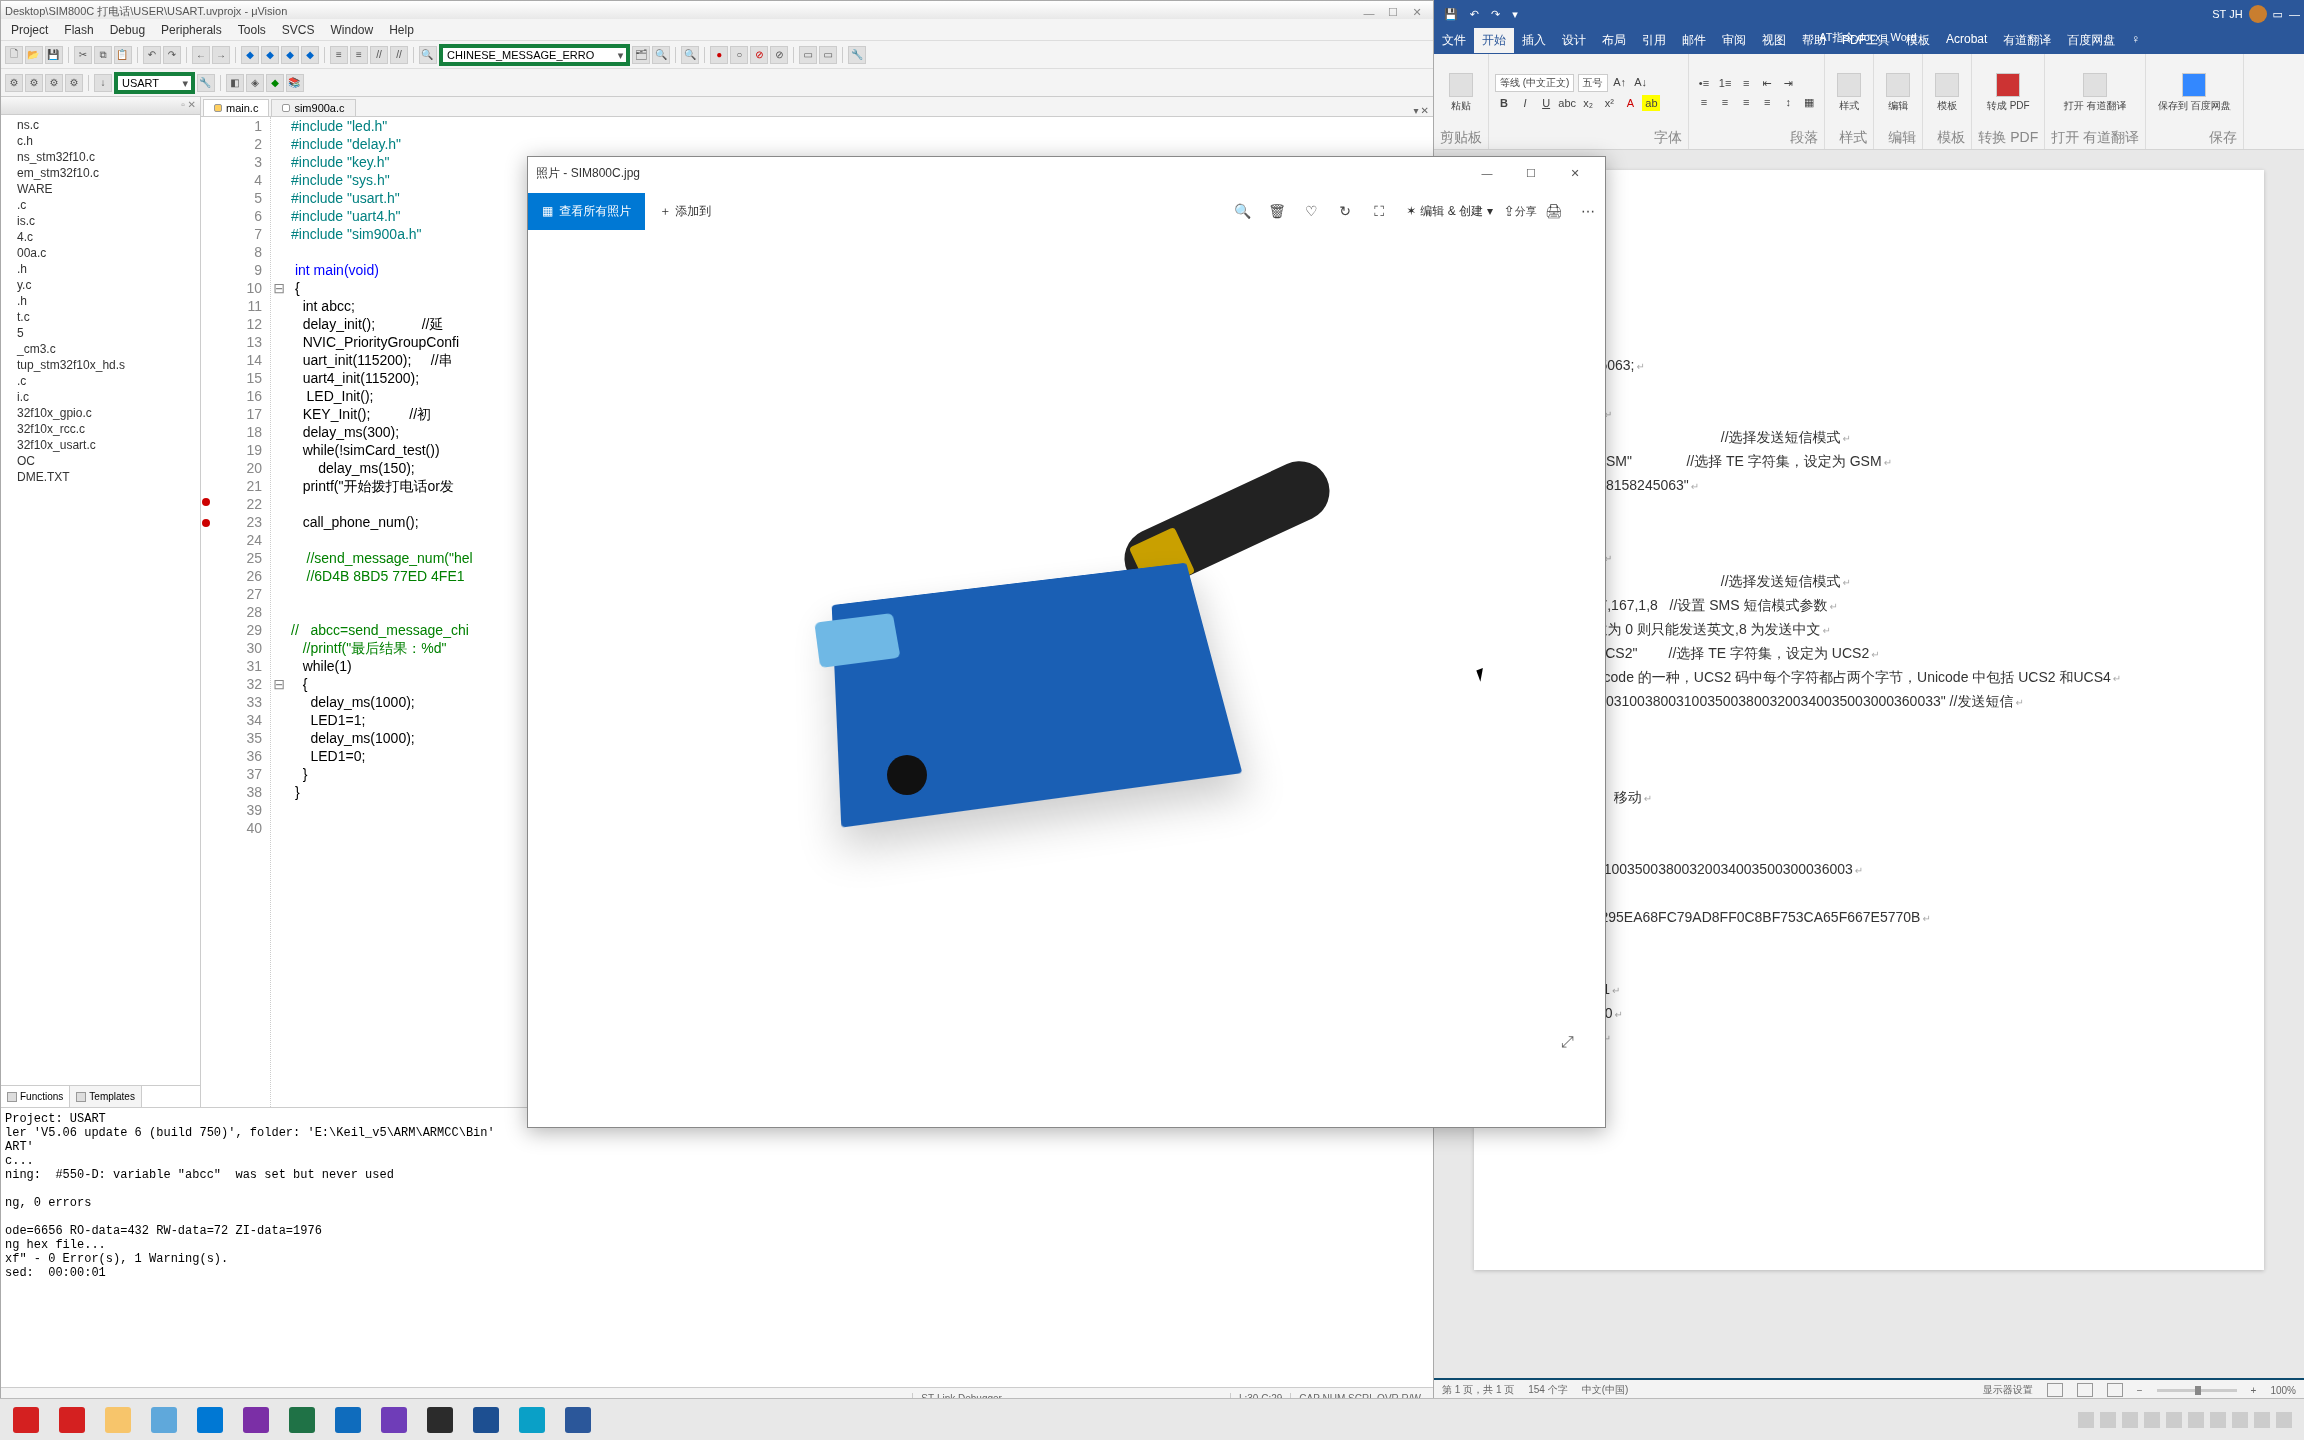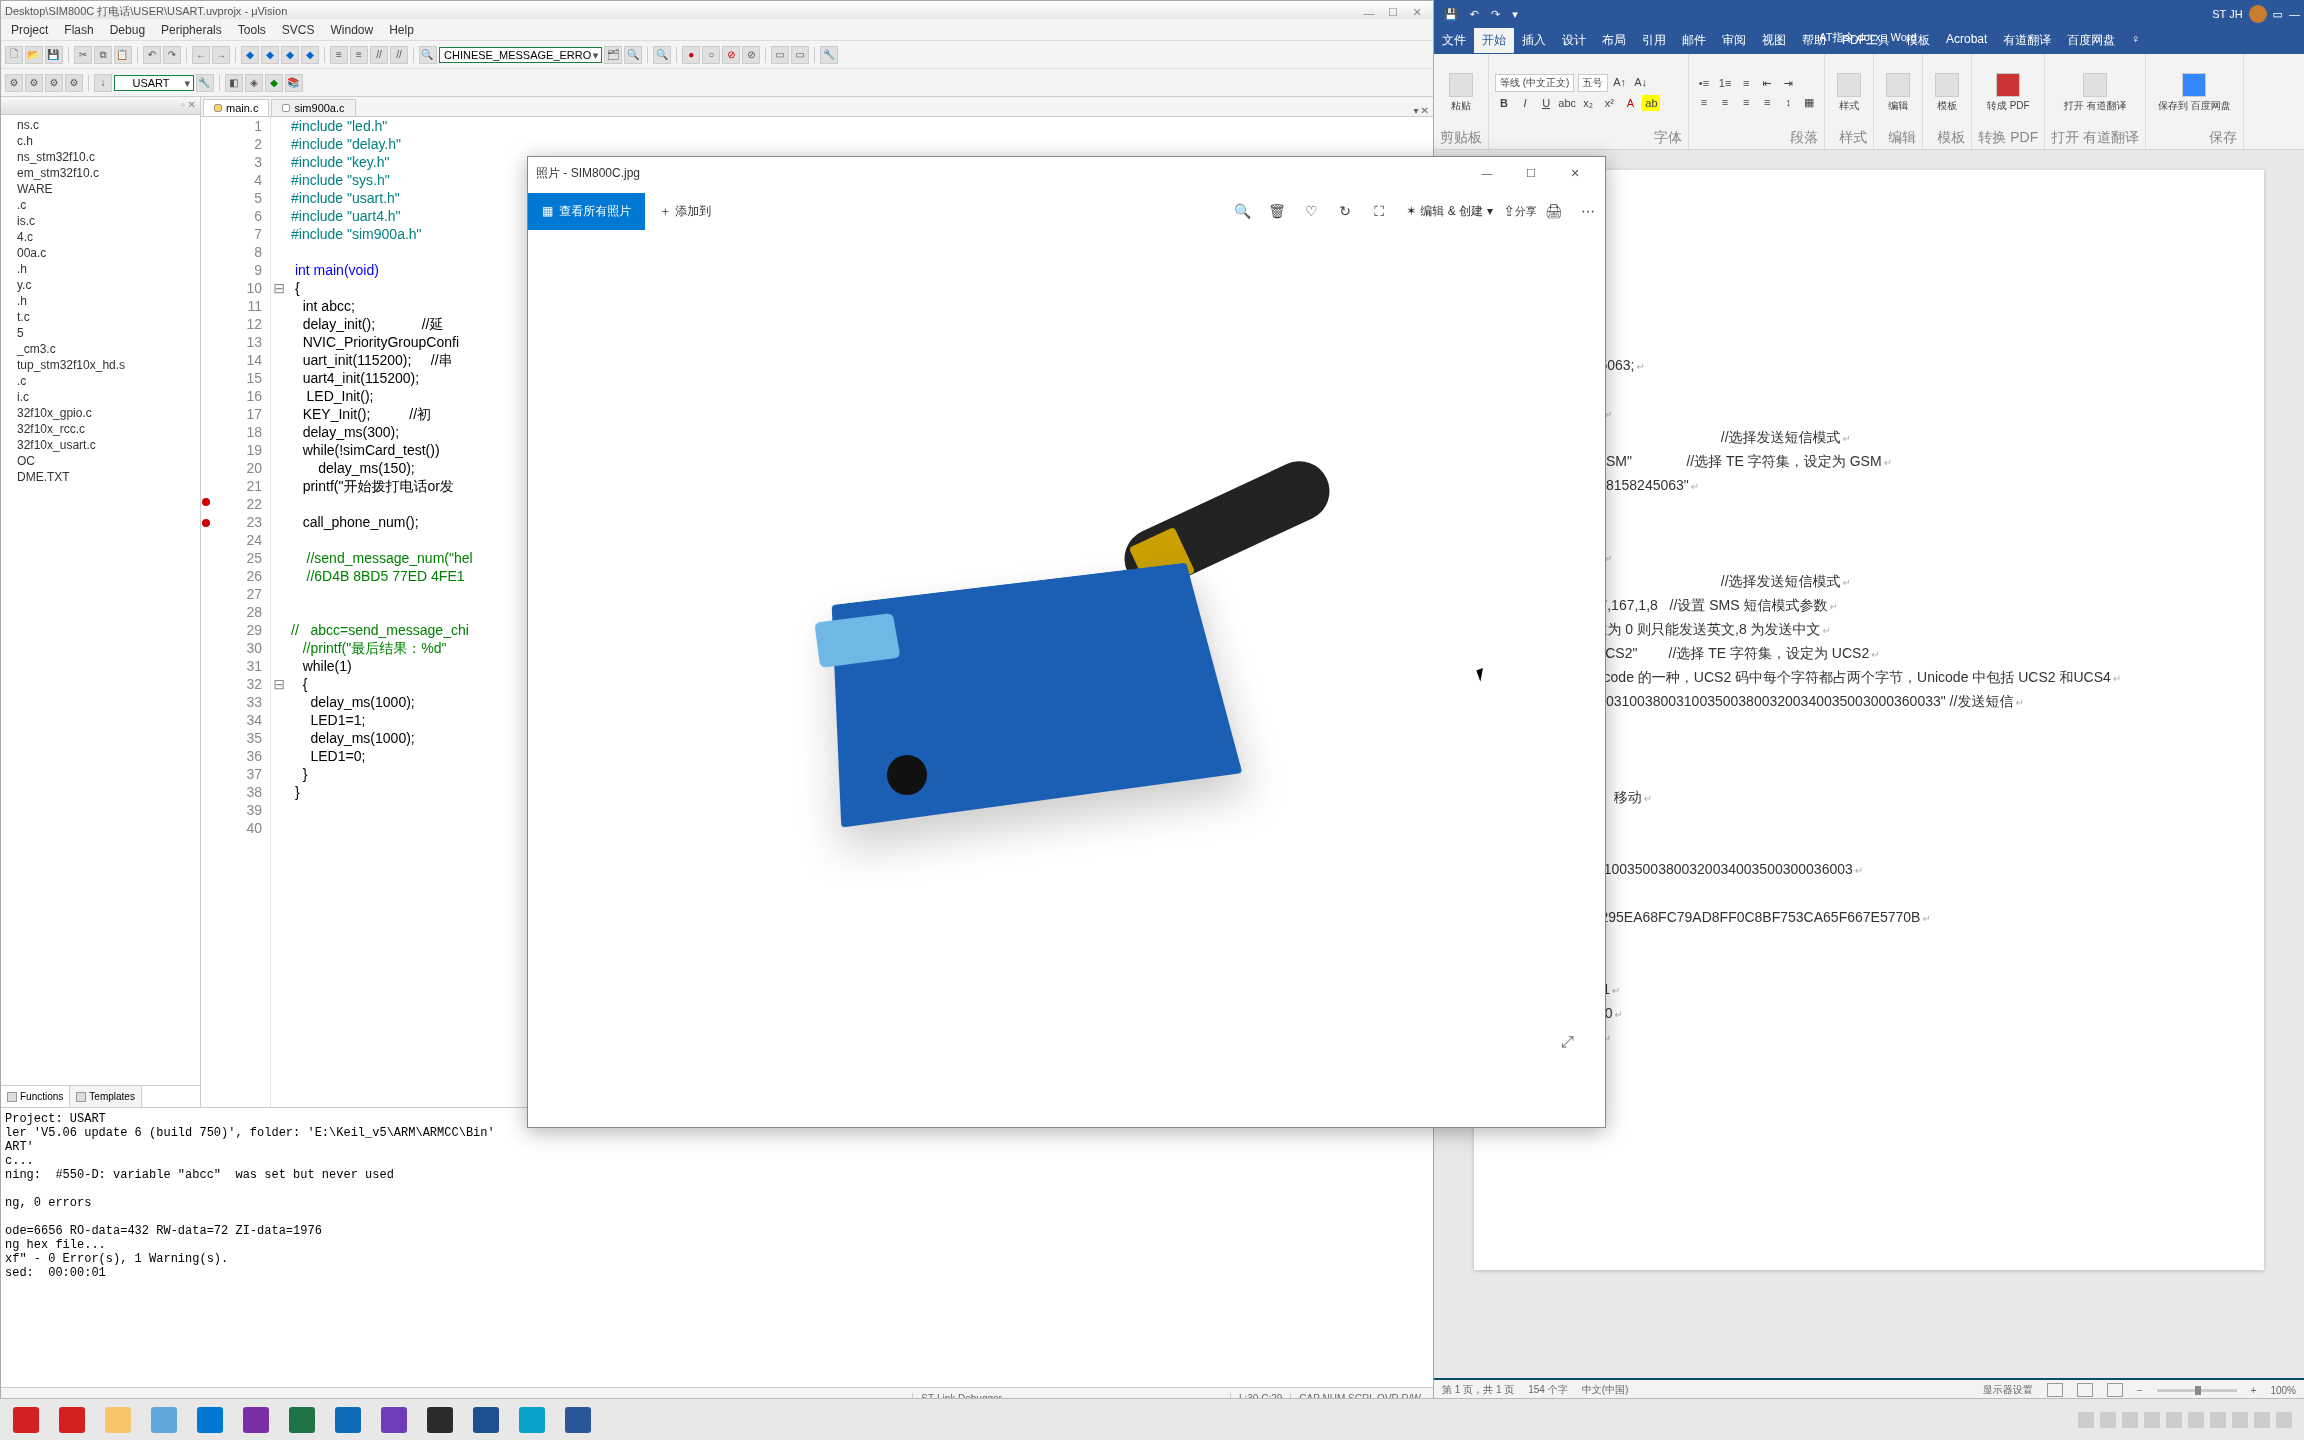--- a/index.html
+++ b/index.html
@@ -11,21 +11,21 @@
 .keil-title .spacer { flex: 1; }
 .keil-title .wbtn { width: 24px; text-align: center; color: #888; }
 .keil-menu { height: 22px; background: #f4f4f4; display: flex; align-items: center; padding: 0 2px; font-size: 12px; color: #333; border-bottom: 1px solid #ddd; }
 .keil-menu span { padding: 2px 8px; }
 .keil-tb { height: 28px; background: #f4f4f4; display: flex; align-items: center; padding: 0 4px; gap: 2px; border-bottom: 1px solid #ddd; }
 .tb-ico { width: 18px; height: 18px; background: #e0e0e0; border: 1px solid #ccc; display: inline-flex; align-items: center; justify-content: center; font-size: 10px; color: #555; }
 .tb-ico.red { color: #c00; }
 .tb-ico.blue { color: #06c; }
 .tb-ico.grn { color: #080; }
 .tb-sep { width: 1px; height: 16px; background: #ccc; margin: 0 3px; }
-.tb-combo { border: 1px solid #15803d; background: #fff; padding: 1px 10px 1px 4px; font-size: 11px; position: relative; min-width: 80px; text-align: center; }
+.tb-combo { border: 4px solid #15803d; background: #fff; padding: 1px 32px 1px 4px; font-size: 11px; position: relative; min-width: 80px; }
 .tb-combo::after { content: "▾"; position: absolute; right: 3px; color: #555; }
 .keil-tb2 { height: 28px; background: #f4f4f4; display: flex; align-items: center; padding: 0 4px; gap: 2px; border-bottom: 1px solid #ccc; }
 
 .keil-body { display: flex; height: 1010px; }
 .proj-panel { width: 200px; border-right: 1px solid #ccc; display: flex; flex-direction: column; background: #fff; }
 .proj-hdr { height: 18px; background: linear-gradient(#f8f8f8, #e0e0e0); font-size: 10px; padding: 2px 4px; border-bottom: 1px solid #ccc; display: flex; }
 .proj-hdr .x { margin-left: auto; color: #888; }
 .proj-tree { flex: 1; overflow: auto; padding: 2px; font-size: 12px; color: #333; }
 .tree-item { padding: 1px 4px 1px 14px; white-space: nowrap; }
 .proj-tabs { display: flex; height: 22px; border-top: 1px solid #ccc; font-size: 10px; }

